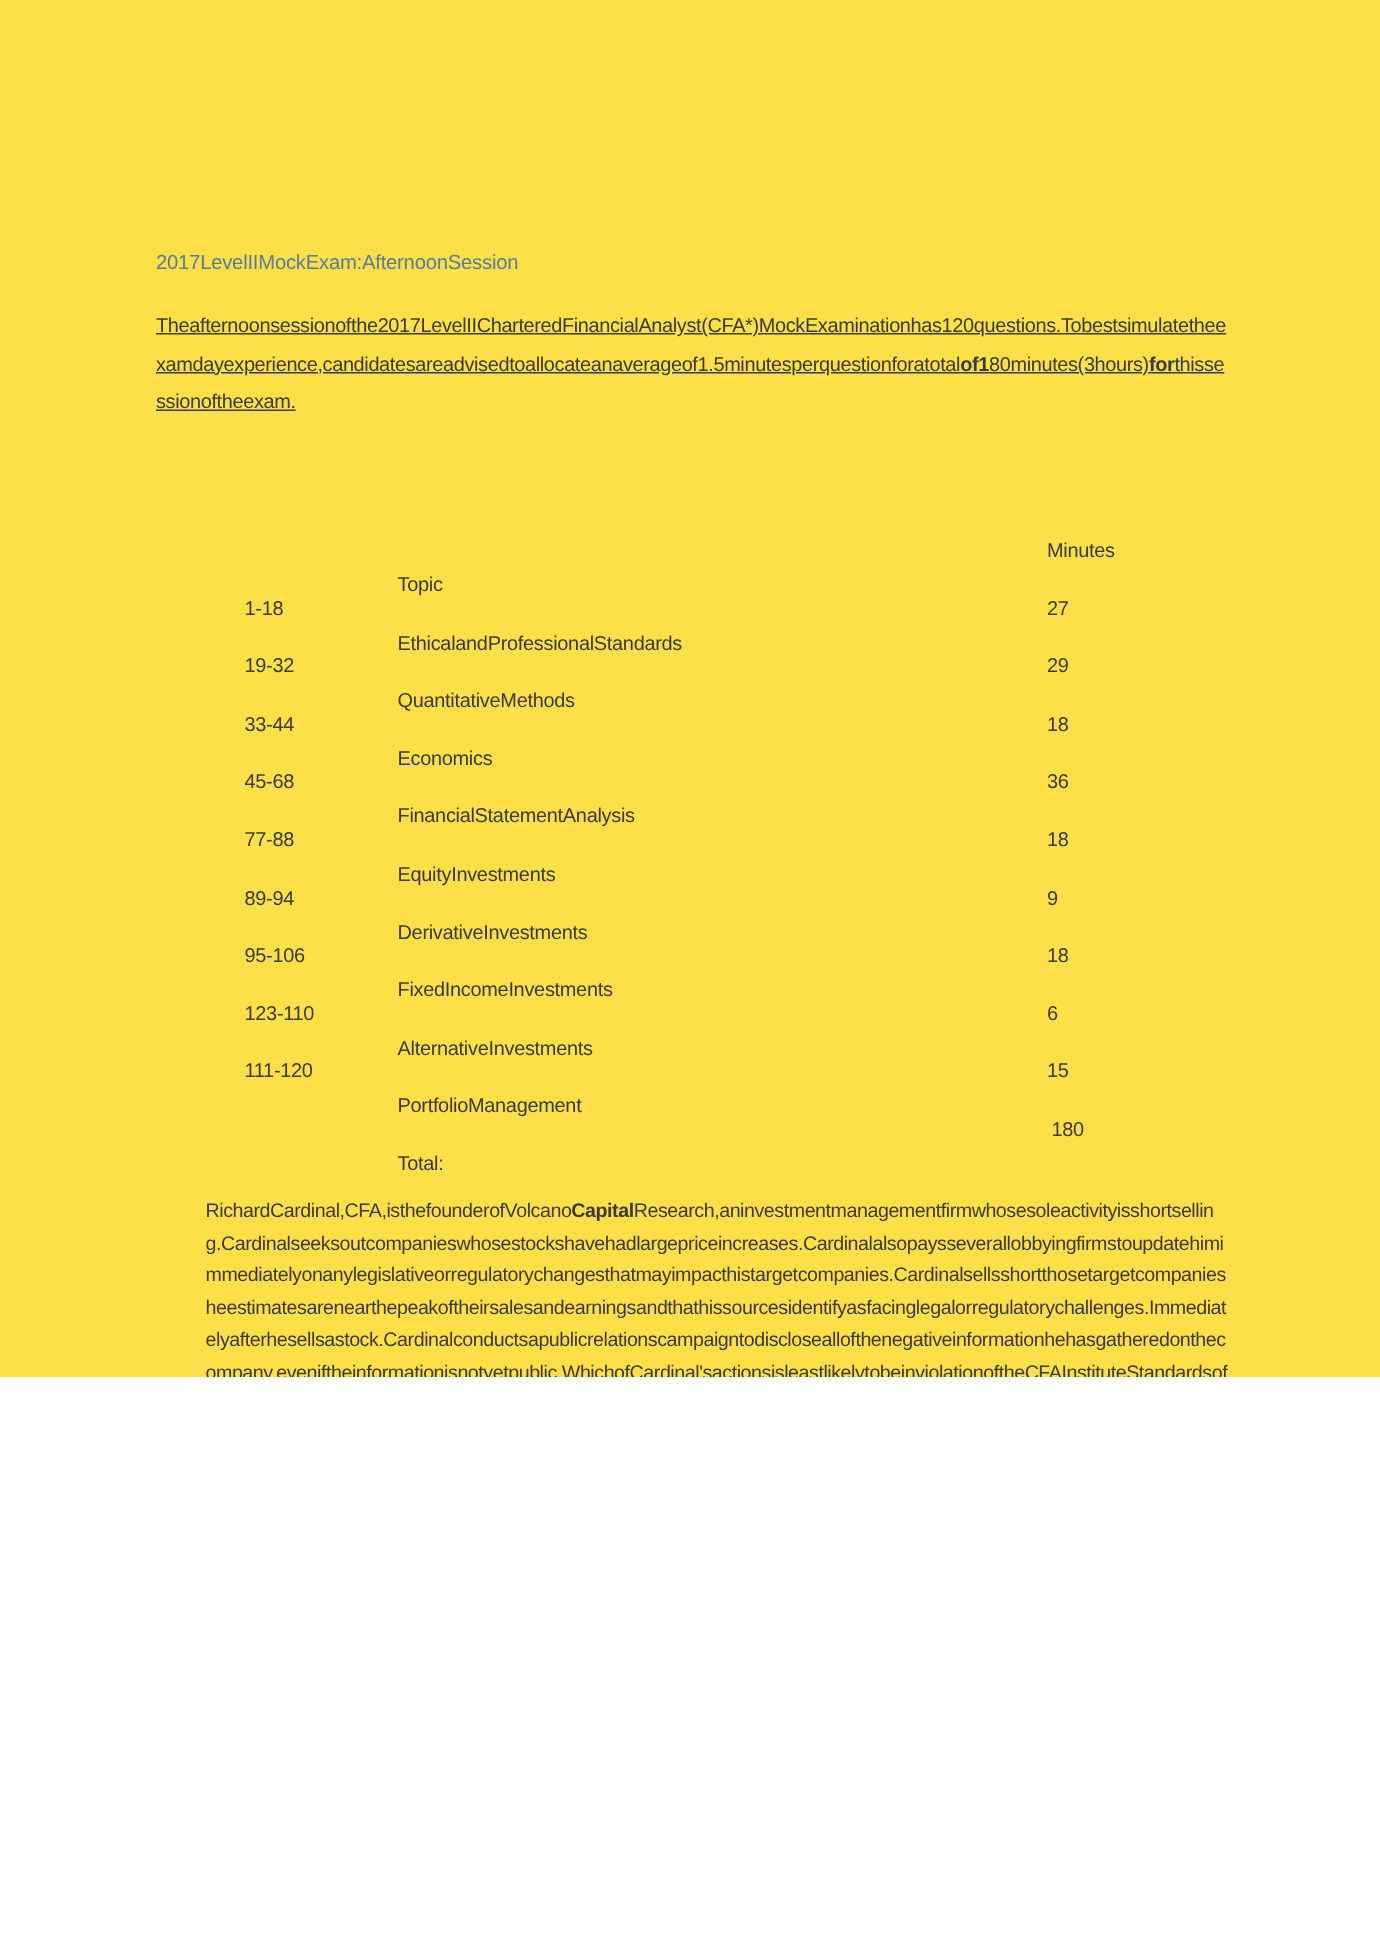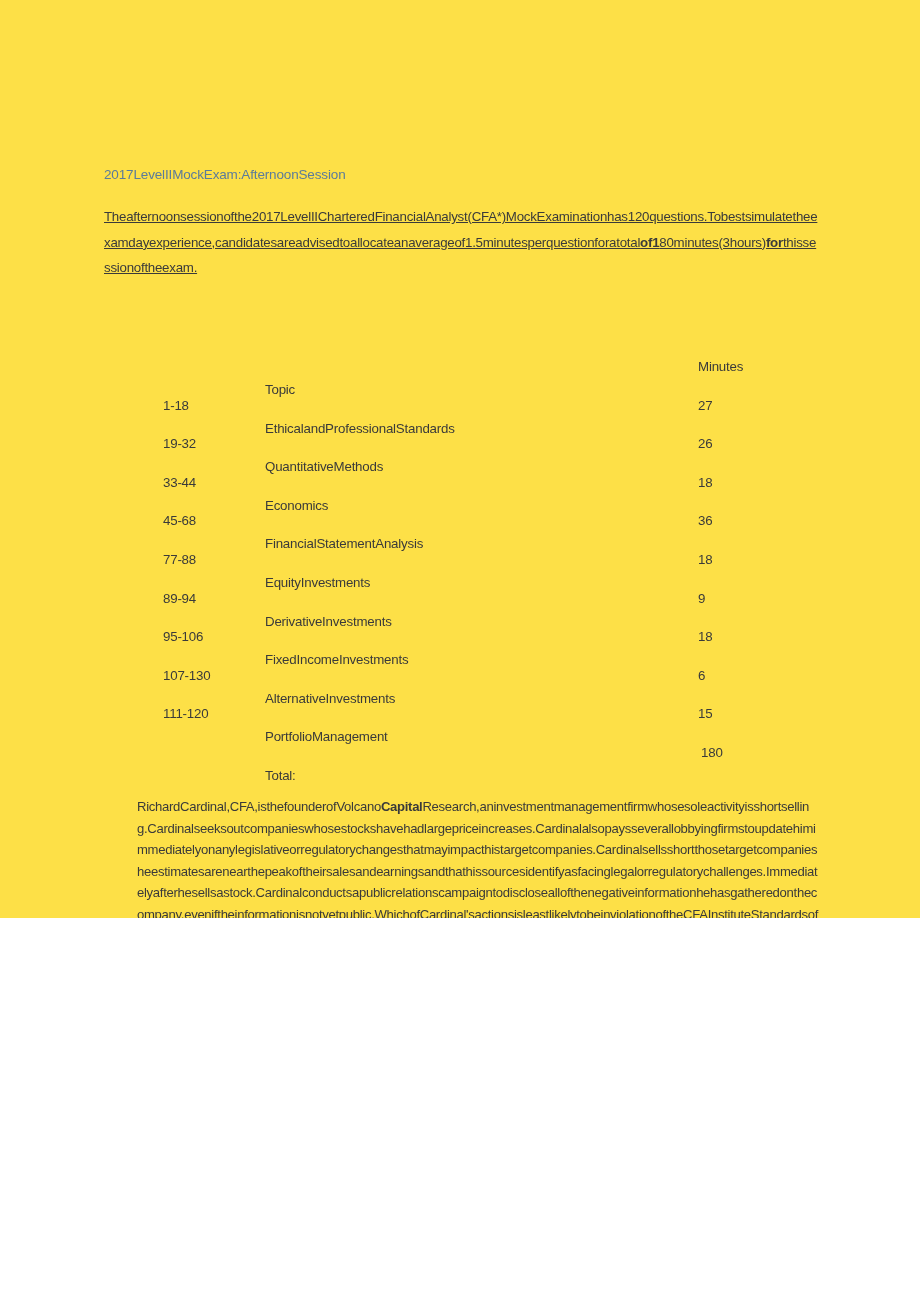--- a/index.html
+++ b/index.html
@@ -154,21 +154,21 @@
 
     <div class="sched-row">
       <div class="c-range">1-18</div>
       <div class="c-topic">EthicalandProfessionalStandards</div>
       <div class="c-min">27</div>
     </div>
 
     <div class="sched-row">
       <div class="c-range">19-32</div>
       <div class="c-topic">QuantitativeMethods</div>
-      <div class="c-min">26</div>
+      <div class="c-min">29</div>
     </div>
 
     <div class="sched-row">
       <div class="c-range">33-44</div>
       <div class="c-topic">Economics</div>
       <div class="c-min">18</div>
     </div>
 
     <div class="sched-row">
       <div class="c-range">45-68</div>
@@ -189,21 +189,21 @@
       <div class="c-min">9</div>
     </div>
 
     <div class="sched-row">
       <div class="c-range">95-106</div>
       <div class="c-topic">FixedIncomeInvestments</div>
       <div class="c-min">18</div>
     </div>
 
     <div class="sched-row">
-      <div class="c-range">107-130</div>
+      <div class="c-range">123-110</div>
       <div class="c-topic">AlternativeInvestments</div>
       <div class="c-min">6</div>
     </div>
 
     <div class="sched-row">
       <div class="c-range">111-120</div>
       <div class="c-topic">PortfolioManagement</div>
       <div class="c-min">15</div>
     </div>
 

